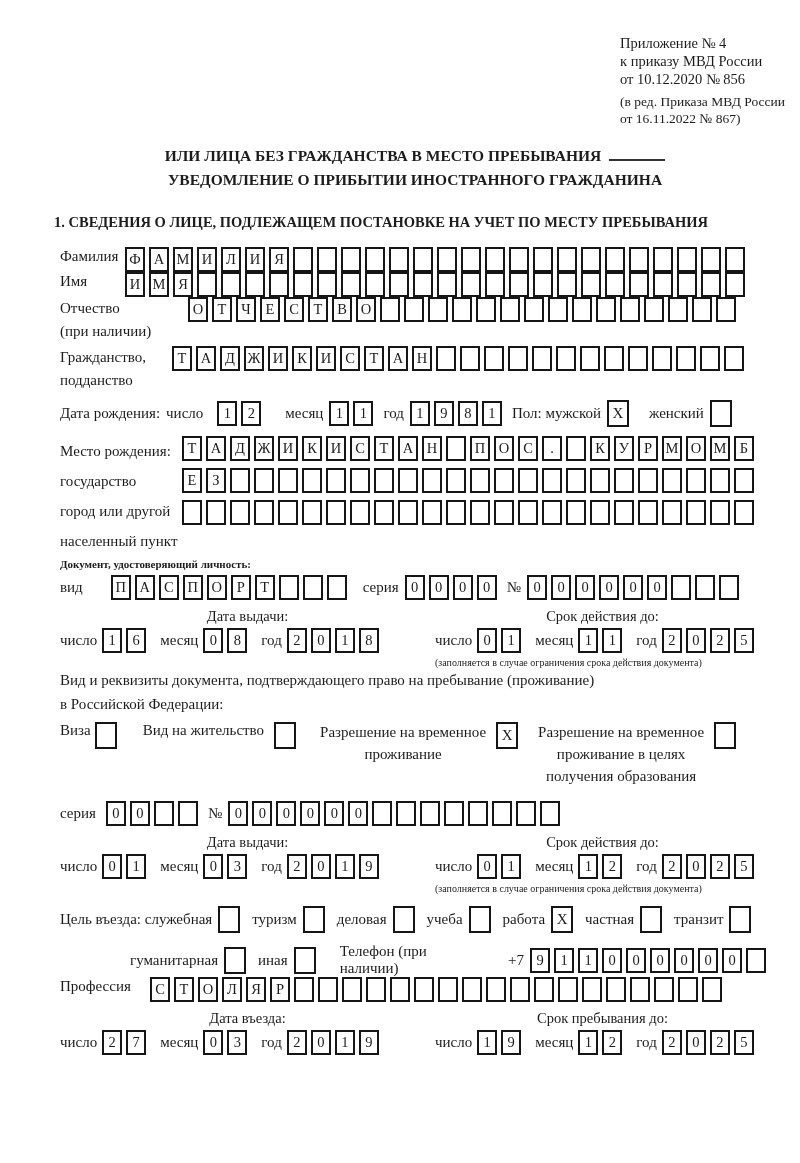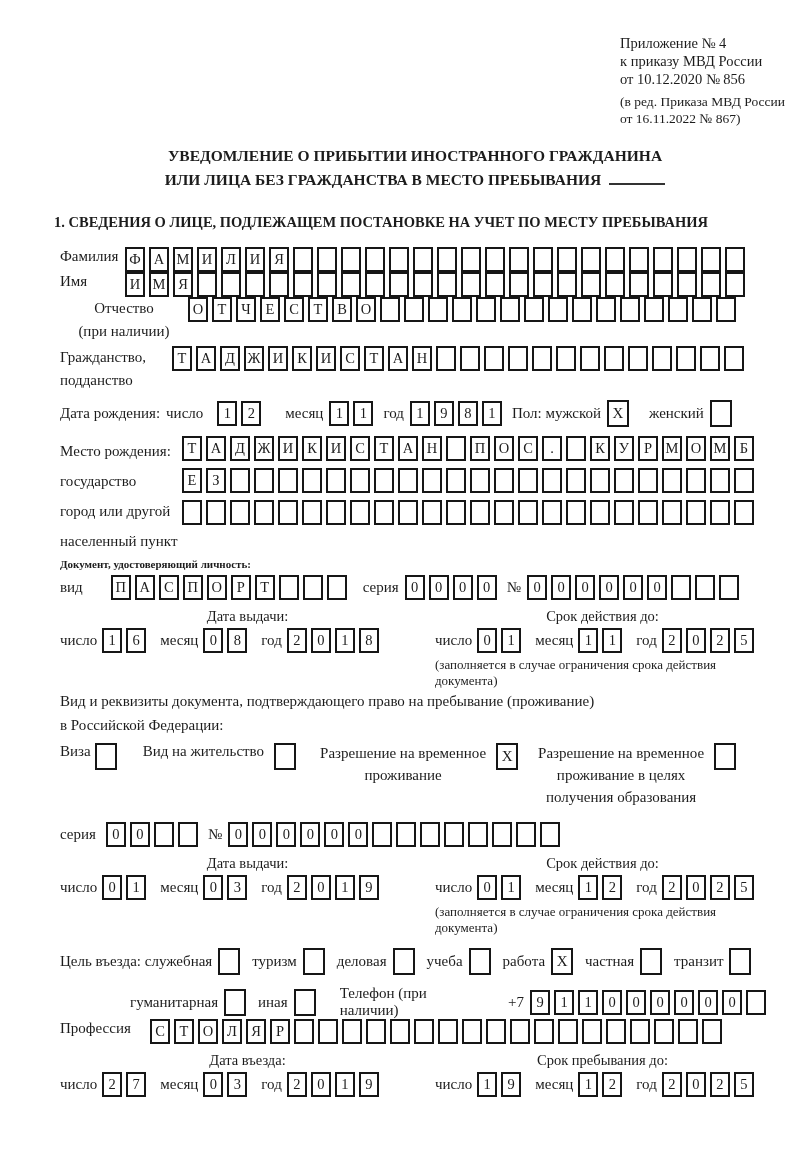--- a/index.html
+++ b/index.html
@@ -44,21 +44,21 @@
   .center-bold { text-align: left; font-weight: bold; margin-top: 10px; font-size: 11px; }
 
   
   .dates-grid { display: flex; margin-top: 8px; }
   .dates-col-l { flex: 0 0 375px; }
   .dates-col-r { flex: 1 1 auto; }
   .dates-header { text-align: center; font-size: 14.5px; margin-bottom: 3px; }
   .dates-row { display: flex; align-items: center; }
   .dates-row > span.t { margin: 0 5px 0 0; }
   .dates-row .cells { margin-right: 10px; }
-  .note { font-size: 13px; margin-top: 4px; }
+  .note { font-size: 10px; margin-top: 4px; }
 
   .para { line-height: 1.6; }
 
   
   .perm-band { display: flex; align-items: flex-start; margin-top: 6px; }
   .perm-item { display: flex; align-items: flex-start; }
   .perm-text-c { text-align: center; line-height: 1.45; }
   .perm-band .checkbox { margin-left: 10px; }
 
   .purpose-row { display: flex; align-items: center; margin-top: 12px; flex-wrap: nowrap; }
@@ -75,22 +75,22 @@
     <div>к приказу МВД России</div>
     <div>от 10.12.2020 № 856</div>
     <div class="sub">
       <div>(в ред. Приказа МВД России</div>
       <div>от 16.11.2022 № 867)</div>
     </div>
   </div>
 
 
   <div class="title">
+    <div><span>ИЛИ ЛИЦА БЕЗ ГРАЖДАНСТВА В МЕСТО ПРЕБЫВАНИЯ</span><span class="title-underline"></span></div>
     <div>УВЕДОМЛЕНИЕ О ПРИБЫТИИ ИНОСТРАННОГО ГРАЖДАНИНА</div>
-    <div><span>ИЛИ ЛИЦА БЕЗ ГРАЖДАНСТВА В МЕСТО ПРЕБЫВАНИЯ</span><span class="title-underline"></span></div>
   </div>
 
   <div class="section-heading">1. СВЕДЕНИЯ О ЛИЦЕ, ПОДЛЕЖАЩЕМ ПОСТАНОВКЕ НА УЧЕТ ПО МЕСТУ ПРЕБЫВАНИЯ</div>
 
   <div class="row" style="margin-top:16px;">
     <span class="lbl" style="flex-basis:65px;">Фамилия</span>
     <span class="cells">
         <span class="cell">Ф</span>
         <span class="cell">А</span>
         <span class="cell">М</span>
@@ -146,21 +146,21 @@
         <span class="cell"></span>
         <span class="cell"></span>
         <span class="cell"></span>
         <span class="cell"></span>
         <span class="cell"></span>
         <span class="cell"></span>
       </span>
   </div>
 
   <div class="row">
-    <span class="lbl lbl-2l" style="flex-basis:128px;text-align:center;">
+    <span class="lbl lbl-2l" style="flex-basis:128px;">
       <span>Отчество</span><br>
       <span>(при наличии)</span>
     </span>
     <span class="cells">
         <span class="cell">О</span>
         <span class="cell">Т</span>
         <span class="cell">Ч</span>
         <span class="cell">Е</span>
         <span class="cell">С</span>
         <span class="cell">Т</span>

